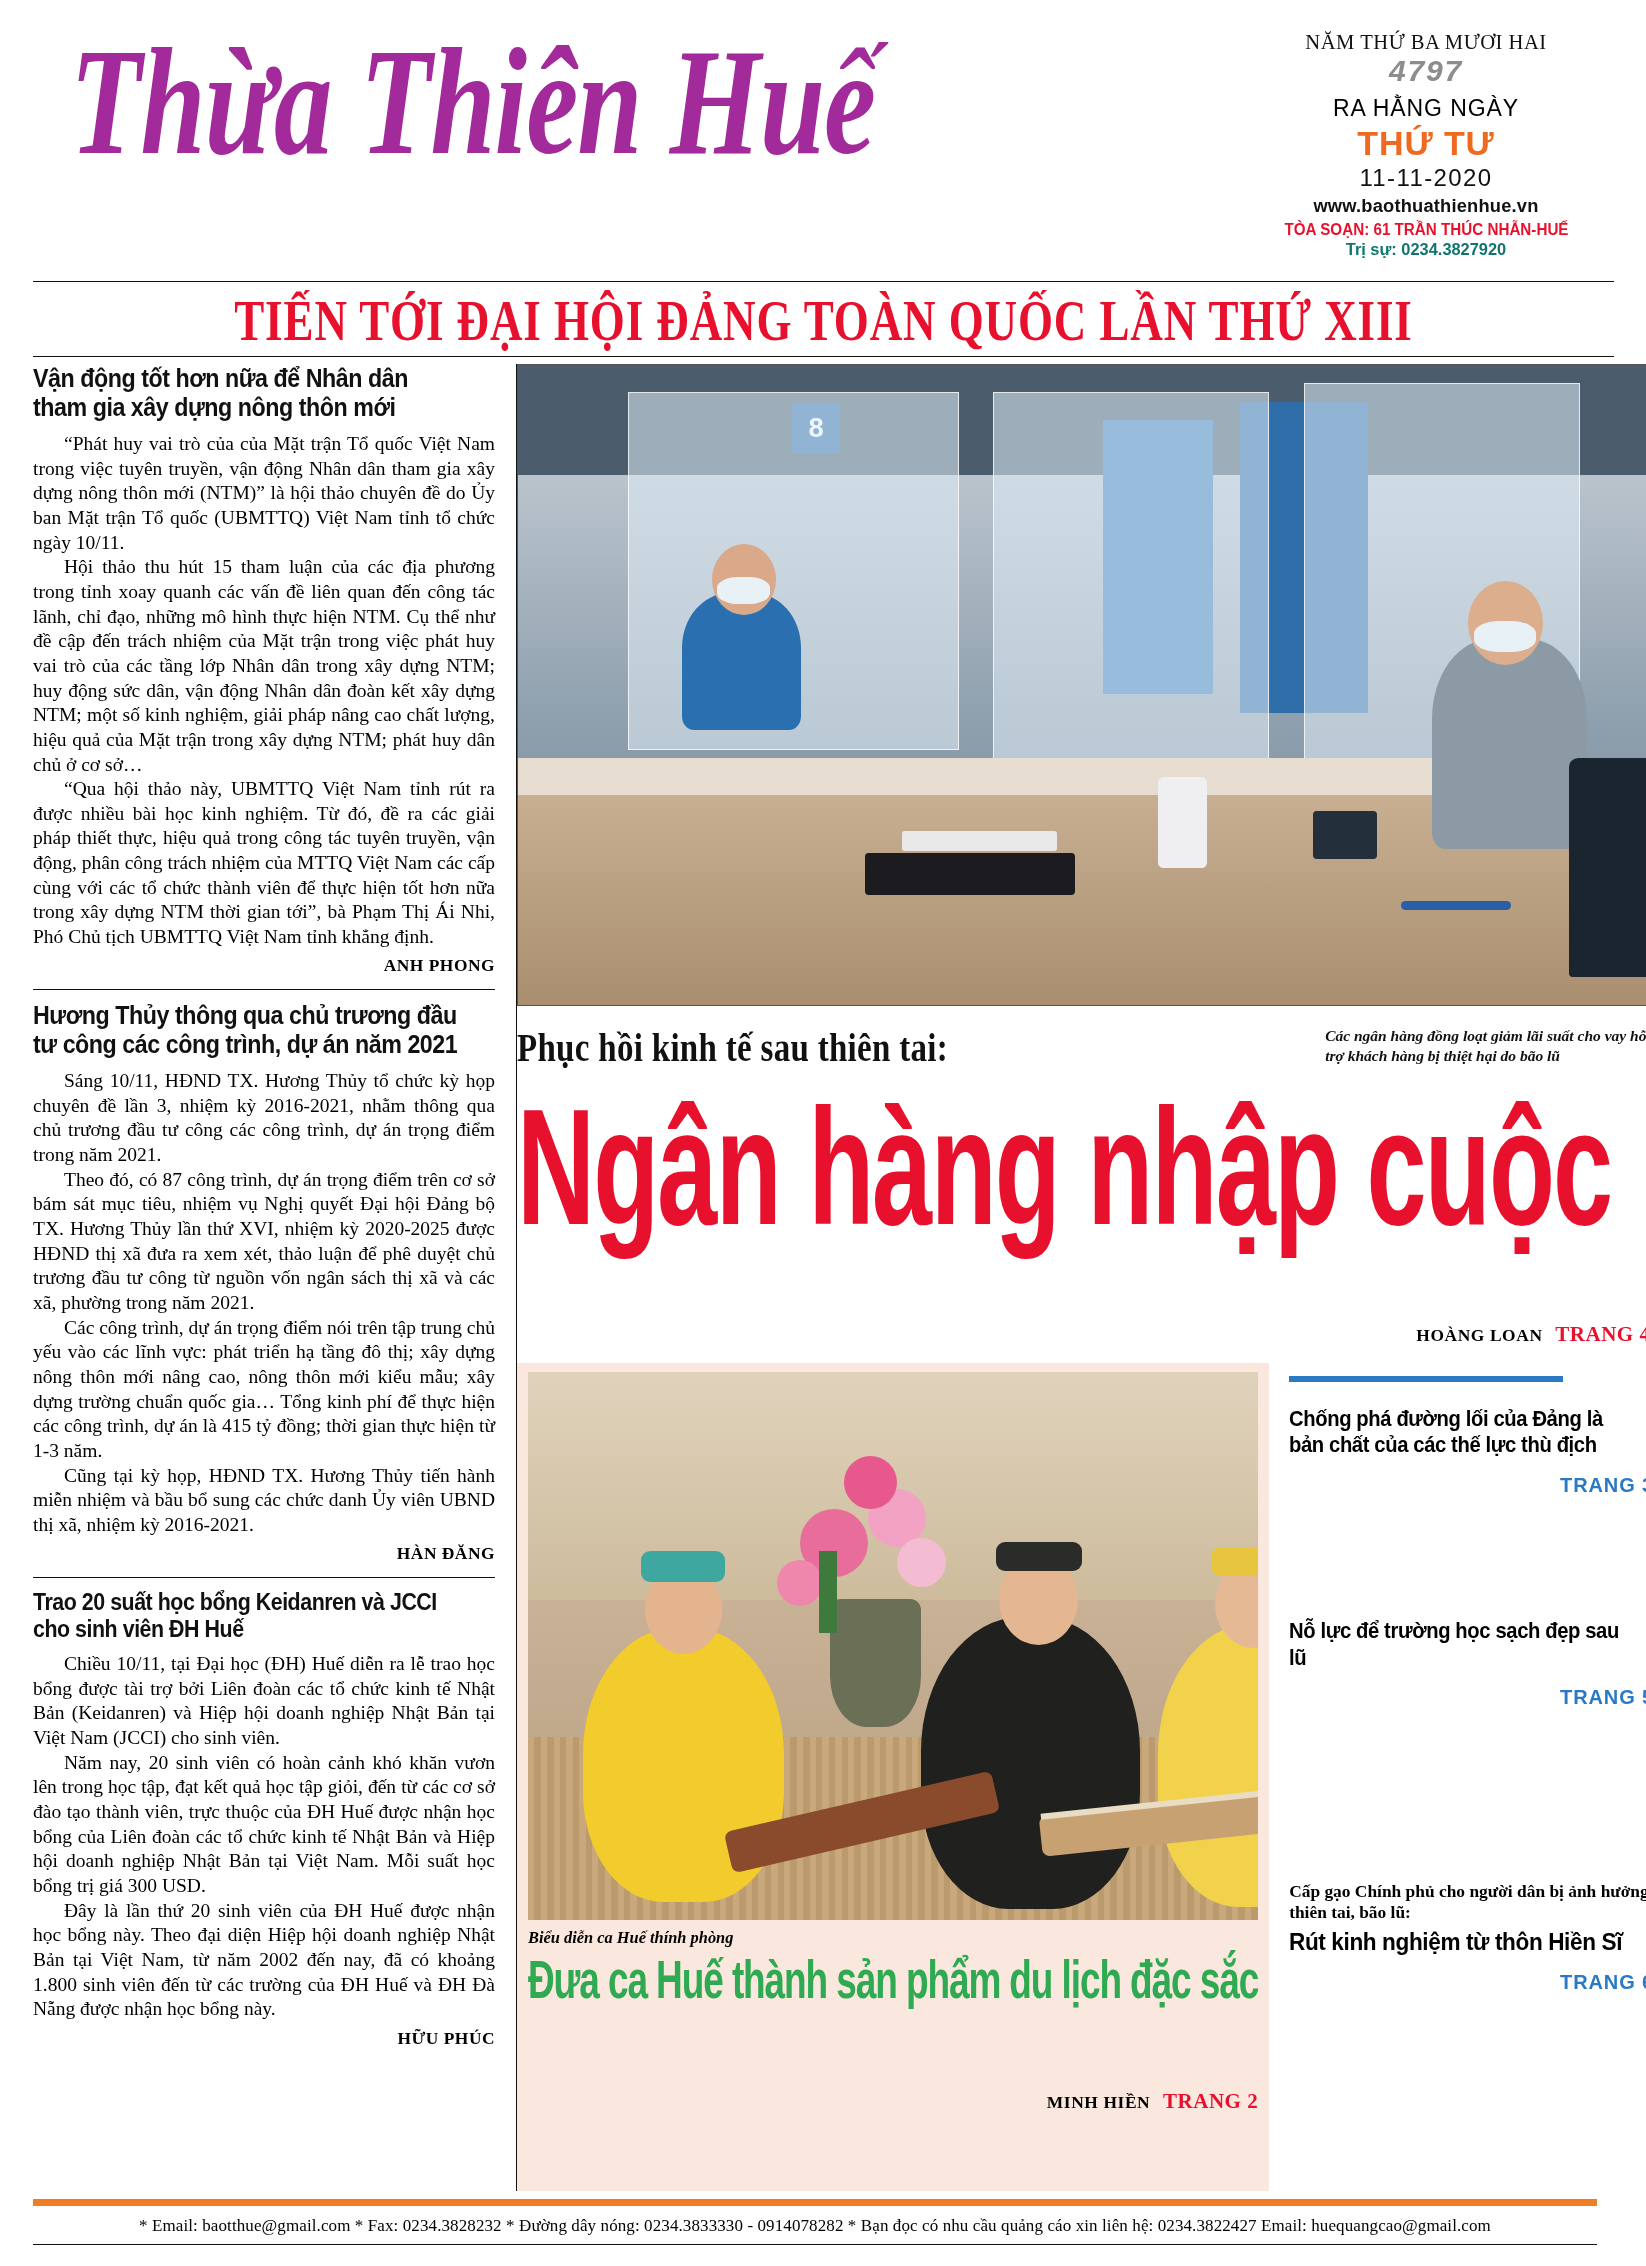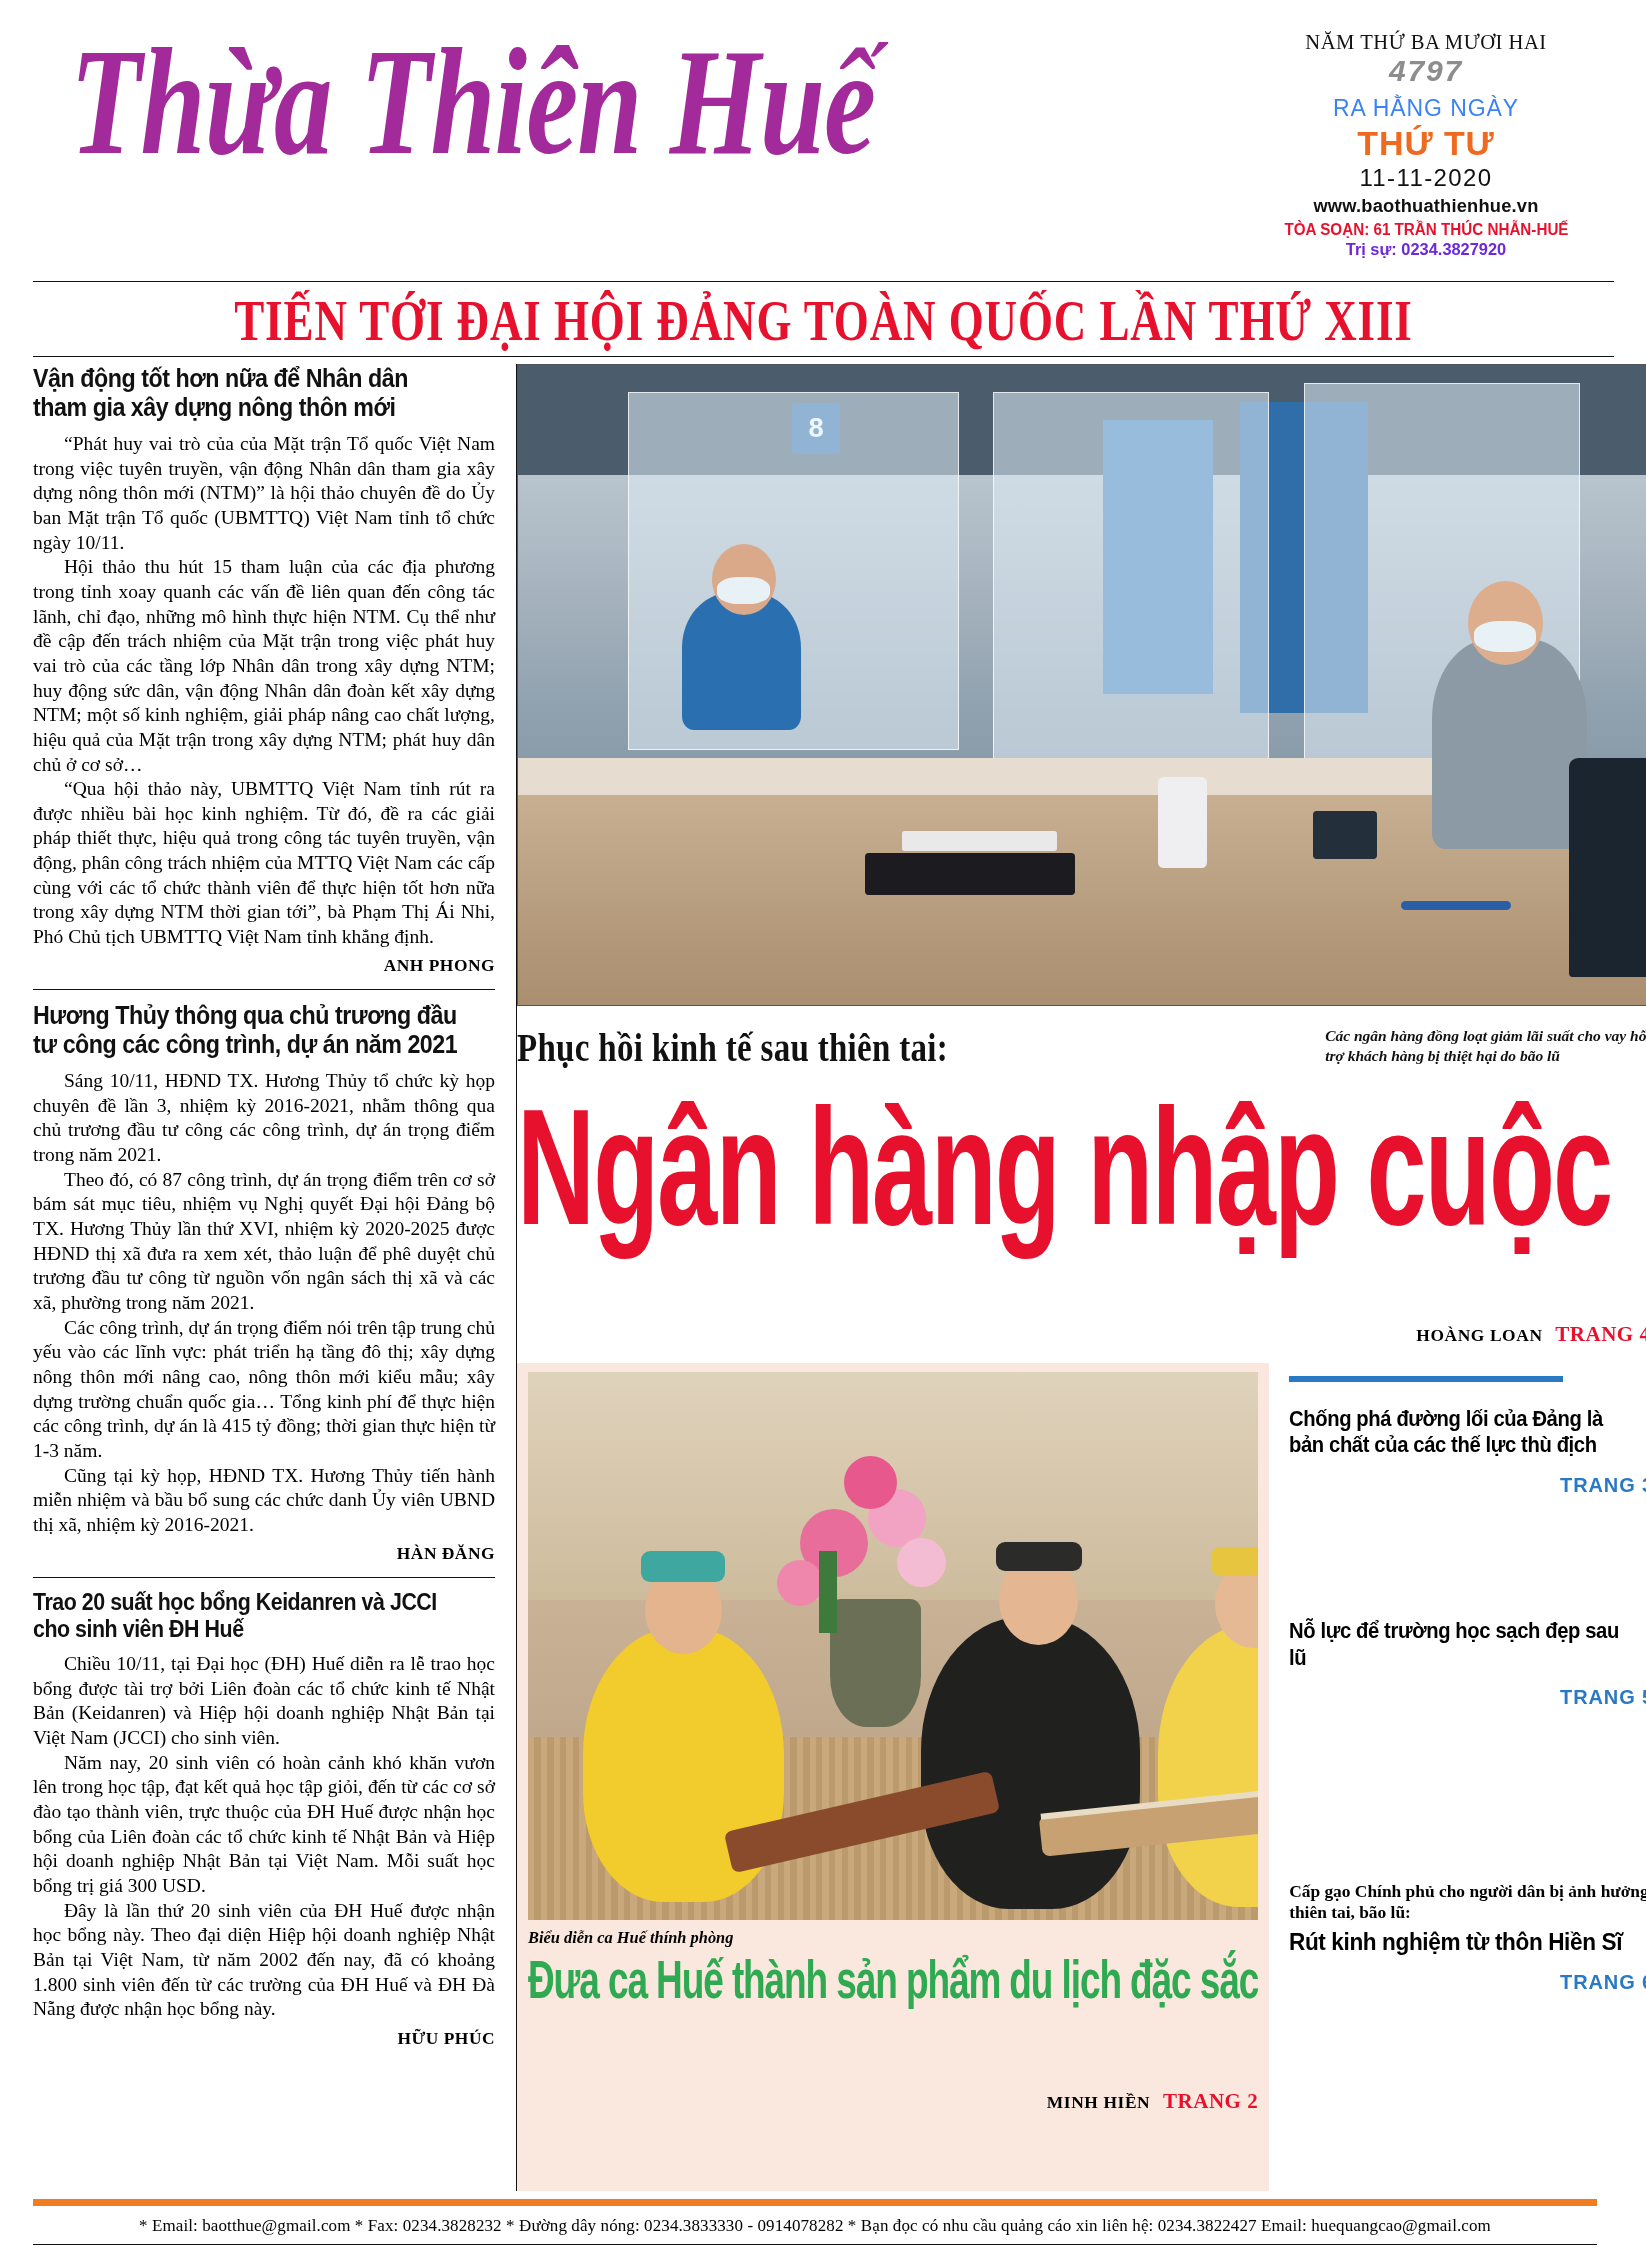--- a/index.html
+++ b/index.html
@@ -12,28 +12,28 @@
   .mh-title{font-family:"Liberation Serif",serif;font-weight:bold;font-style:italic;
     font-size:117px;line-height:1.0;color:#a32a9a;letter-spacing:-0.9px;
     transform:scaleY(1.30);transform-origin:left top;white-space:nowrap;}
   .mh-sub{position:absolute;left:32px;top:190px;font-family:"Liberation Sans",sans-serif;
     font-weight:bold;font-size:14px;letter-spacing:-0.3px;color:#111;white-space:nowrap;}
 
   .mh-right{position:absolute;right:5.5px;top:31px;width:365px;text-align:center;}
   .mh-year{font-family:"Liberation Serif",serif;font-size:20.6px;letter-spacing:0.5px;color:#111;}
   .mh-issue{font-family:"Liberation Sans",sans-serif;font-weight:bold;font-style:italic;
     font-size:30px;color:#8d8d8d;letter-spacing:1.8px;line-height:1.15;}
-  .mh-daily{font-family:"Liberation Sans",sans-serif;font-size:23px;letter-spacing:0.9px;color:#3b82f6;margin-top:6.4px;}
+  .mh-daily{font-family:"Liberation Sans",sans-serif;font-size:23px;letter-spacing:0.9px;color:#000000;margin-top:6.4px;}
   .mh-weekday{font-family:"Liberation Sans",sans-serif;font-weight:bold;font-size:34px;
     color:#ed6a20;letter-spacing:0.9px;margin-top:4.6px;line-height:1.05;}
   .mh-date{font-family:"Liberation Sans",sans-serif;font-size:24px;letter-spacing:1.4px;color:#111;margin-top:1.8px;}
   .mh-web{font-family:"Liberation Sans",sans-serif;font-weight:bold;font-size:18.3px;letter-spacing:0.2px;color:#111;margin-top:2.7px;}
   .mh-addr{font-family:"Liberation Sans",sans-serif;font-weight:bold;font-size:16px;color:#e8112d;margin-top:4.6px;
     transform:scaleX(.95);}
-  .mh-tel{font-family:"Liberation Sans",sans-serif;font-weight:bold;font-size:16.4px;color:#6d28d9;margin-top:0.9px;}
+  .mh-tel{font-family:"Liberation Sans",sans-serif;font-weight:bold;font-size:16.4px;color:#0f766e;margin-top:0.9px;}
 
   
   .banner-wrap{position:relative;margin-top:1.8px;}
   .rule-top{border-top:1.8px solid #111;}
   .banner{text-align:center;padding:7.3px 0 9.1px;}
   .banner-text{font-family:"Liberation Serif",serif;font-weight:bold;font-size:45px;color:#e8112d;
     letter-spacing:0.9px;transform:scaleY(1.25);transform-origin:center top;display:inline-block;white-space:nowrap;}
   .rule-bot{border-top:1.8px solid #111;margin-top:5.5px;}
 
   

